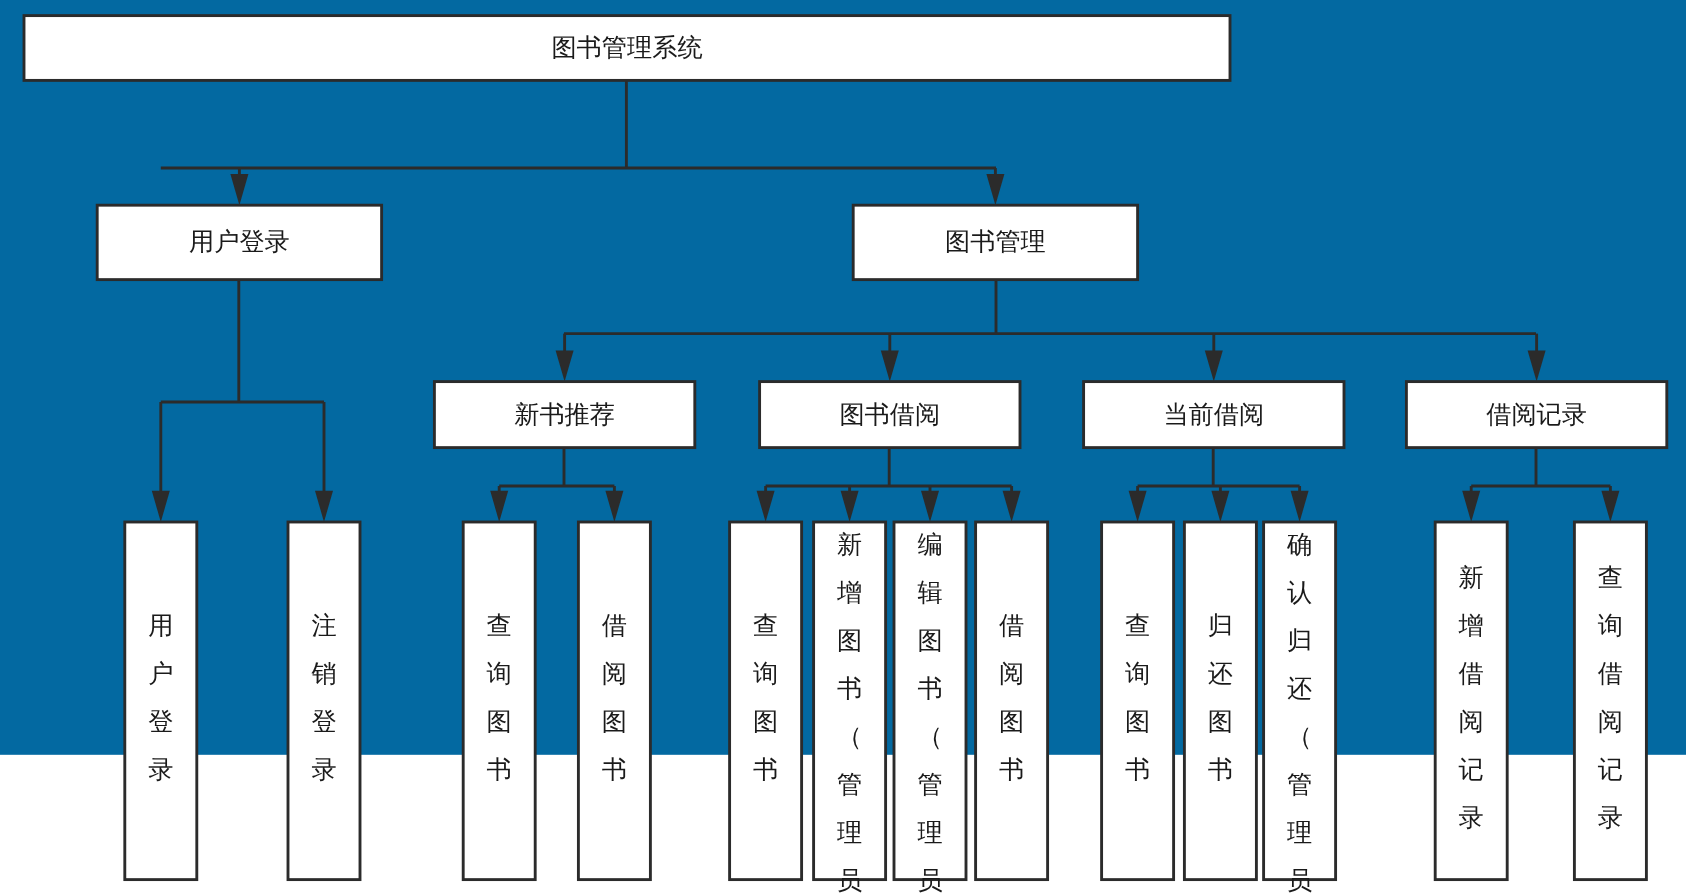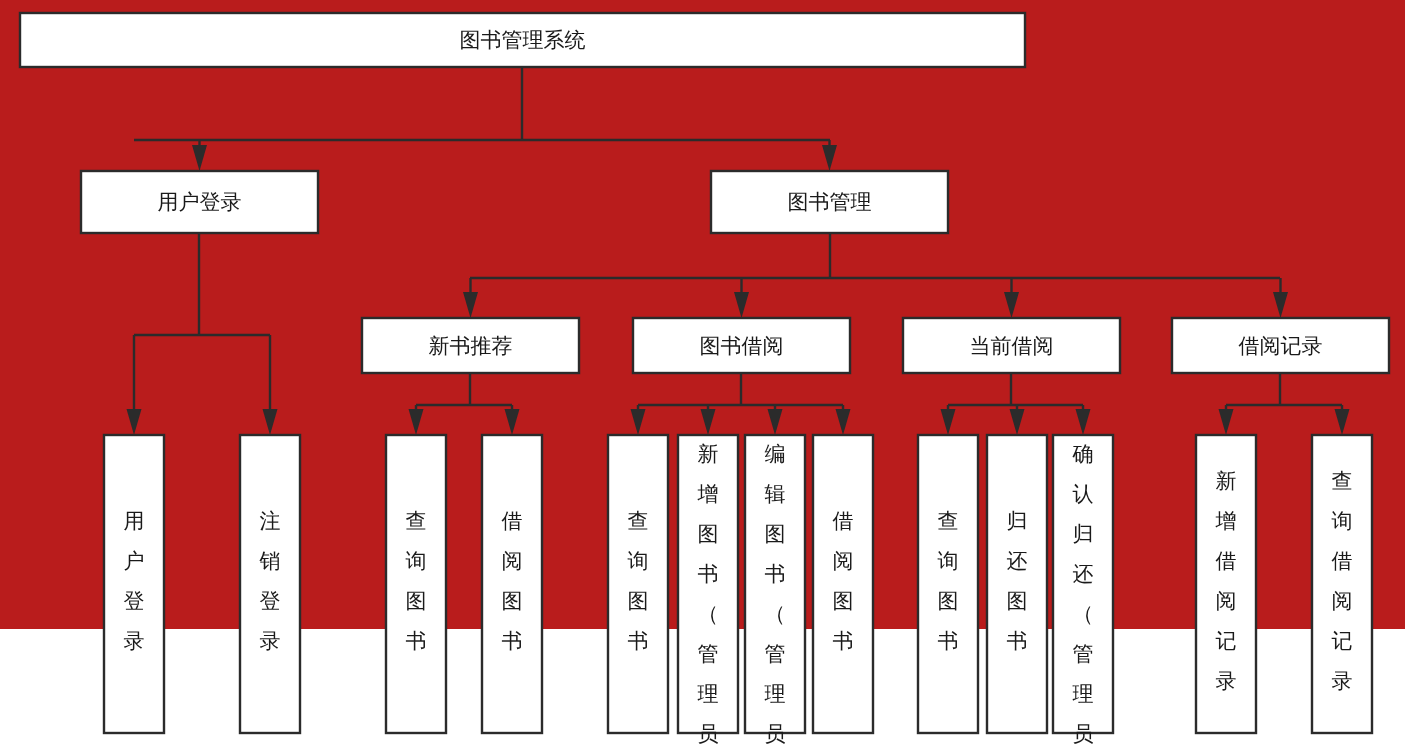--- a/index.html
+++ b/index.html
@@ -10,21 +10,21 @@
   body {
     width: 1405px;
     height: 747px;
     font-family: "DejaVu Sans", "Liberation Sans", sans-serif;
     overflow: hidden;
   }
   #diagram-root {
     position: relative;
     width: 1405px;
     height: 629px;
-    background: #b91c1c;
+    background: #0369a1;
   }
   svg#flow {
     position: absolute;
     left: 0;
     top: 0;
     width: 1405px;
     height: 747px;
     display: block;
   }
   .node-rect {

